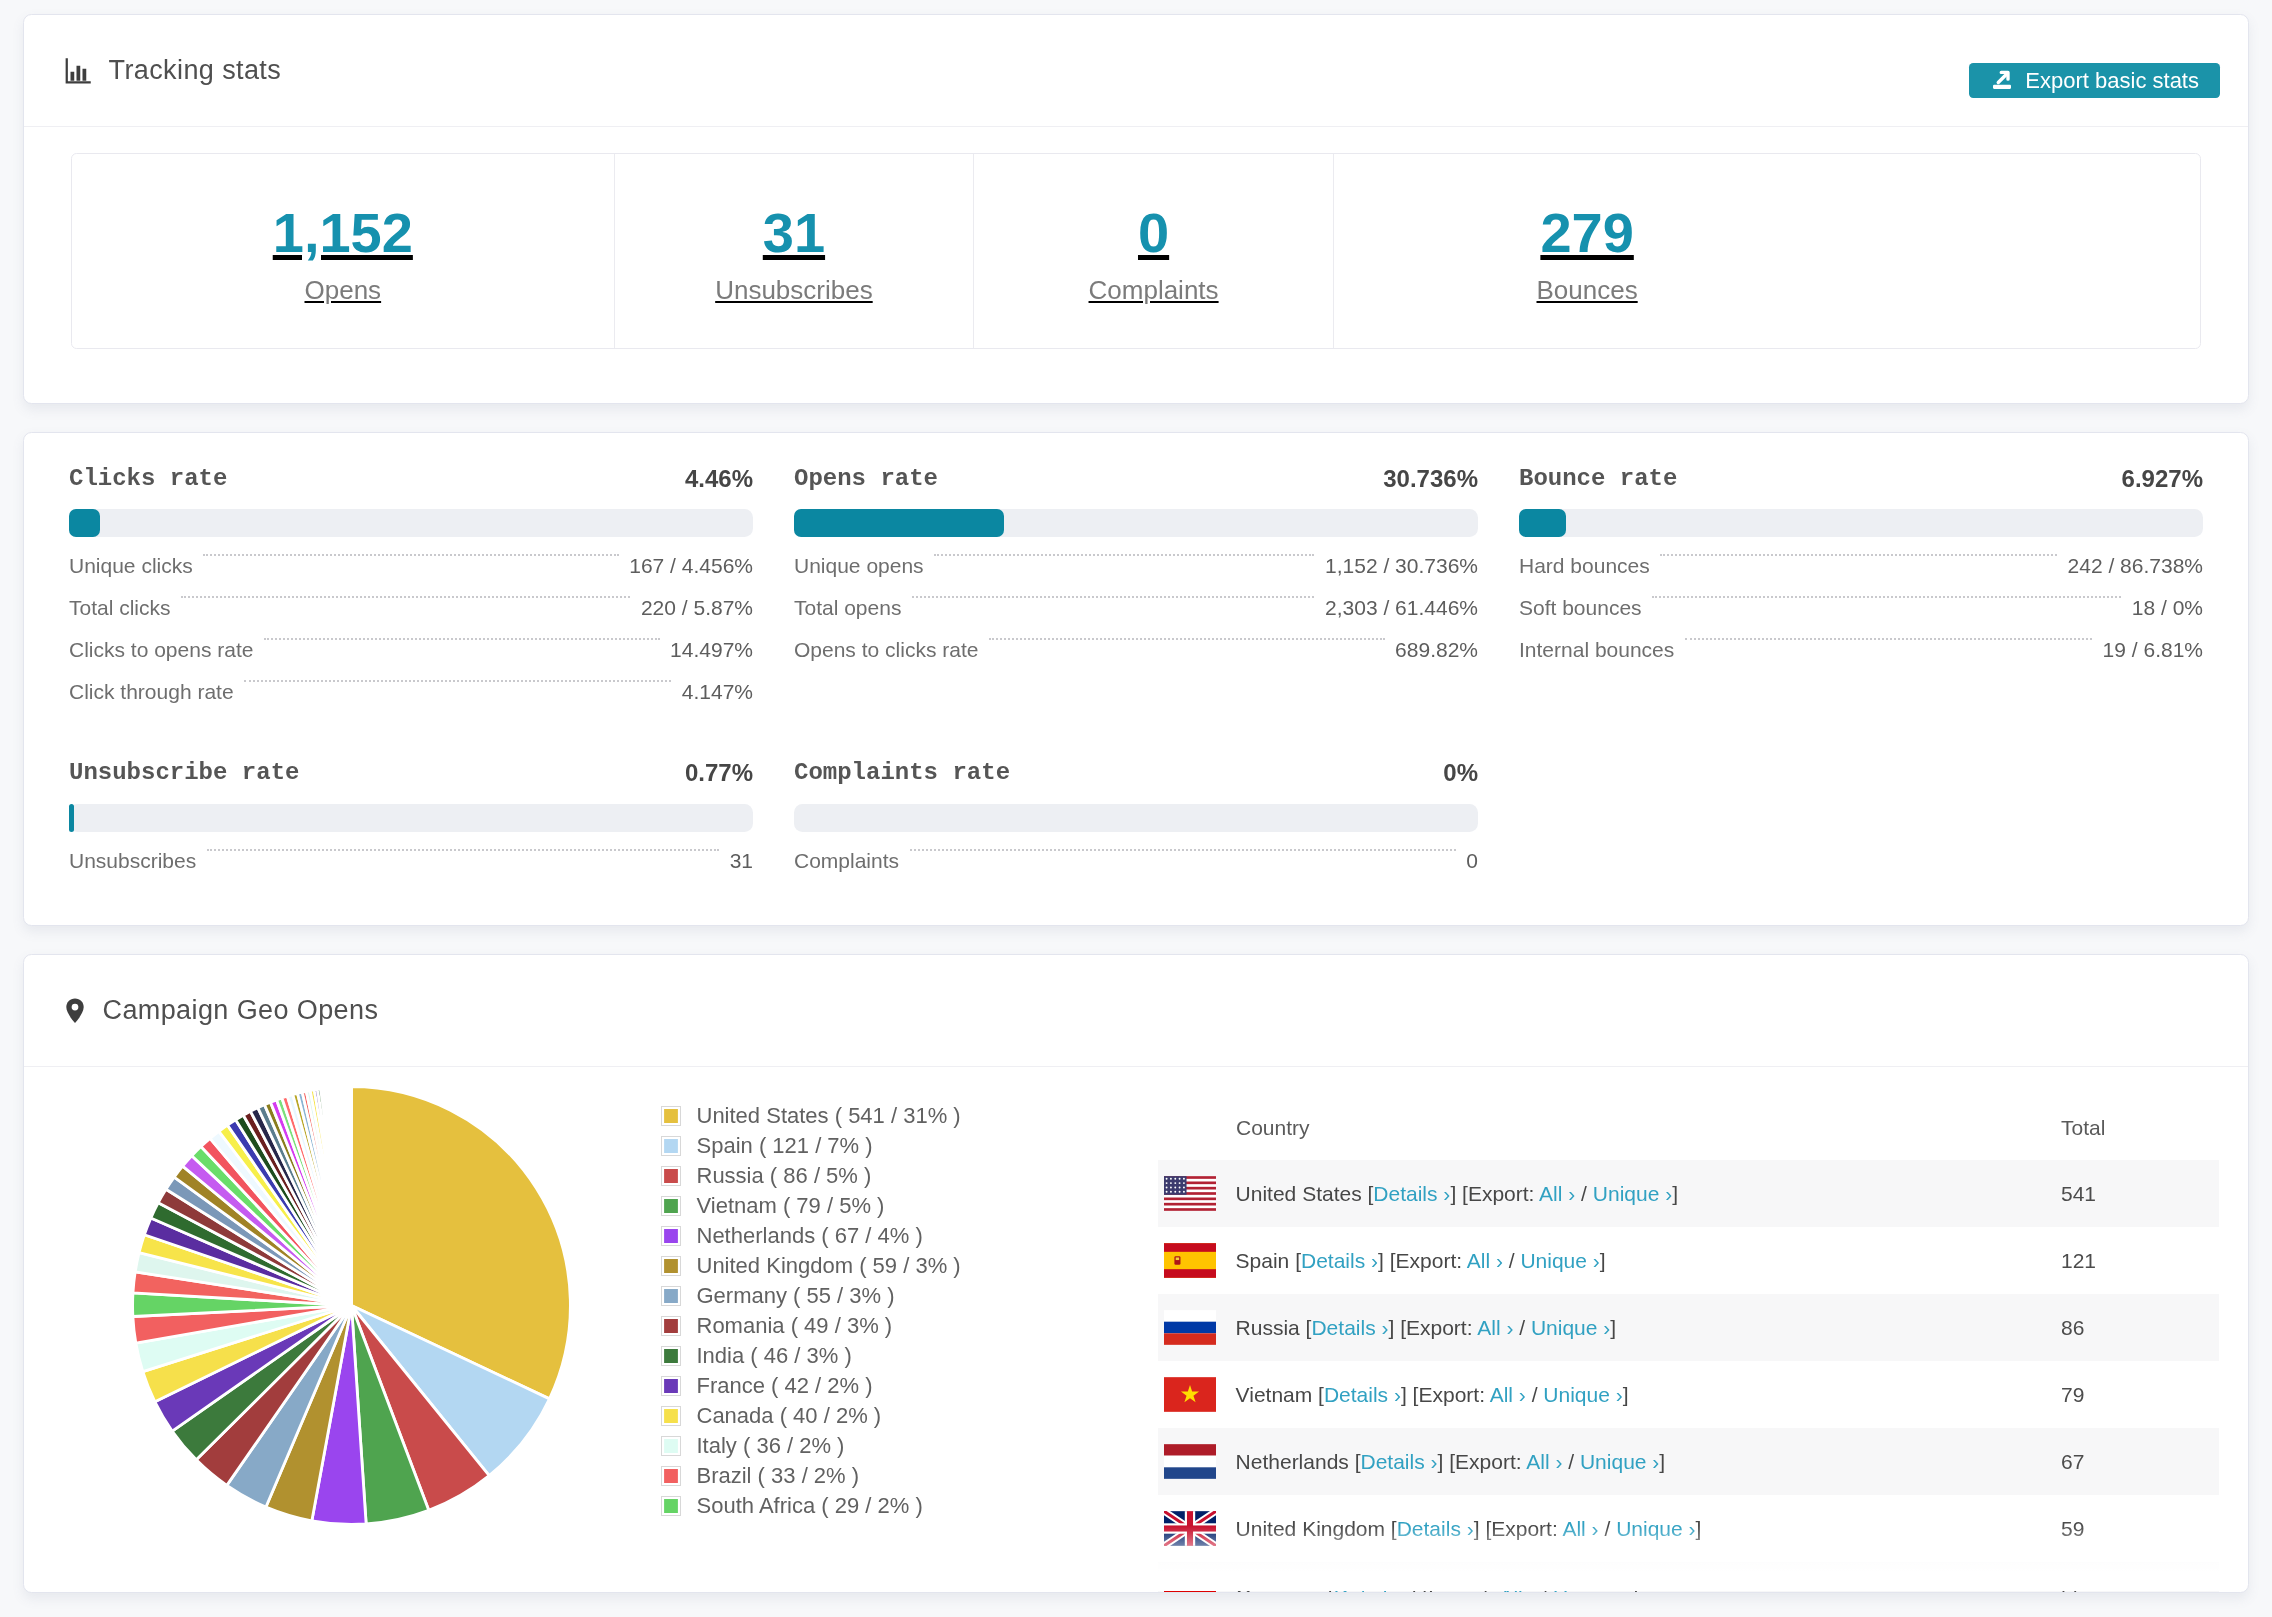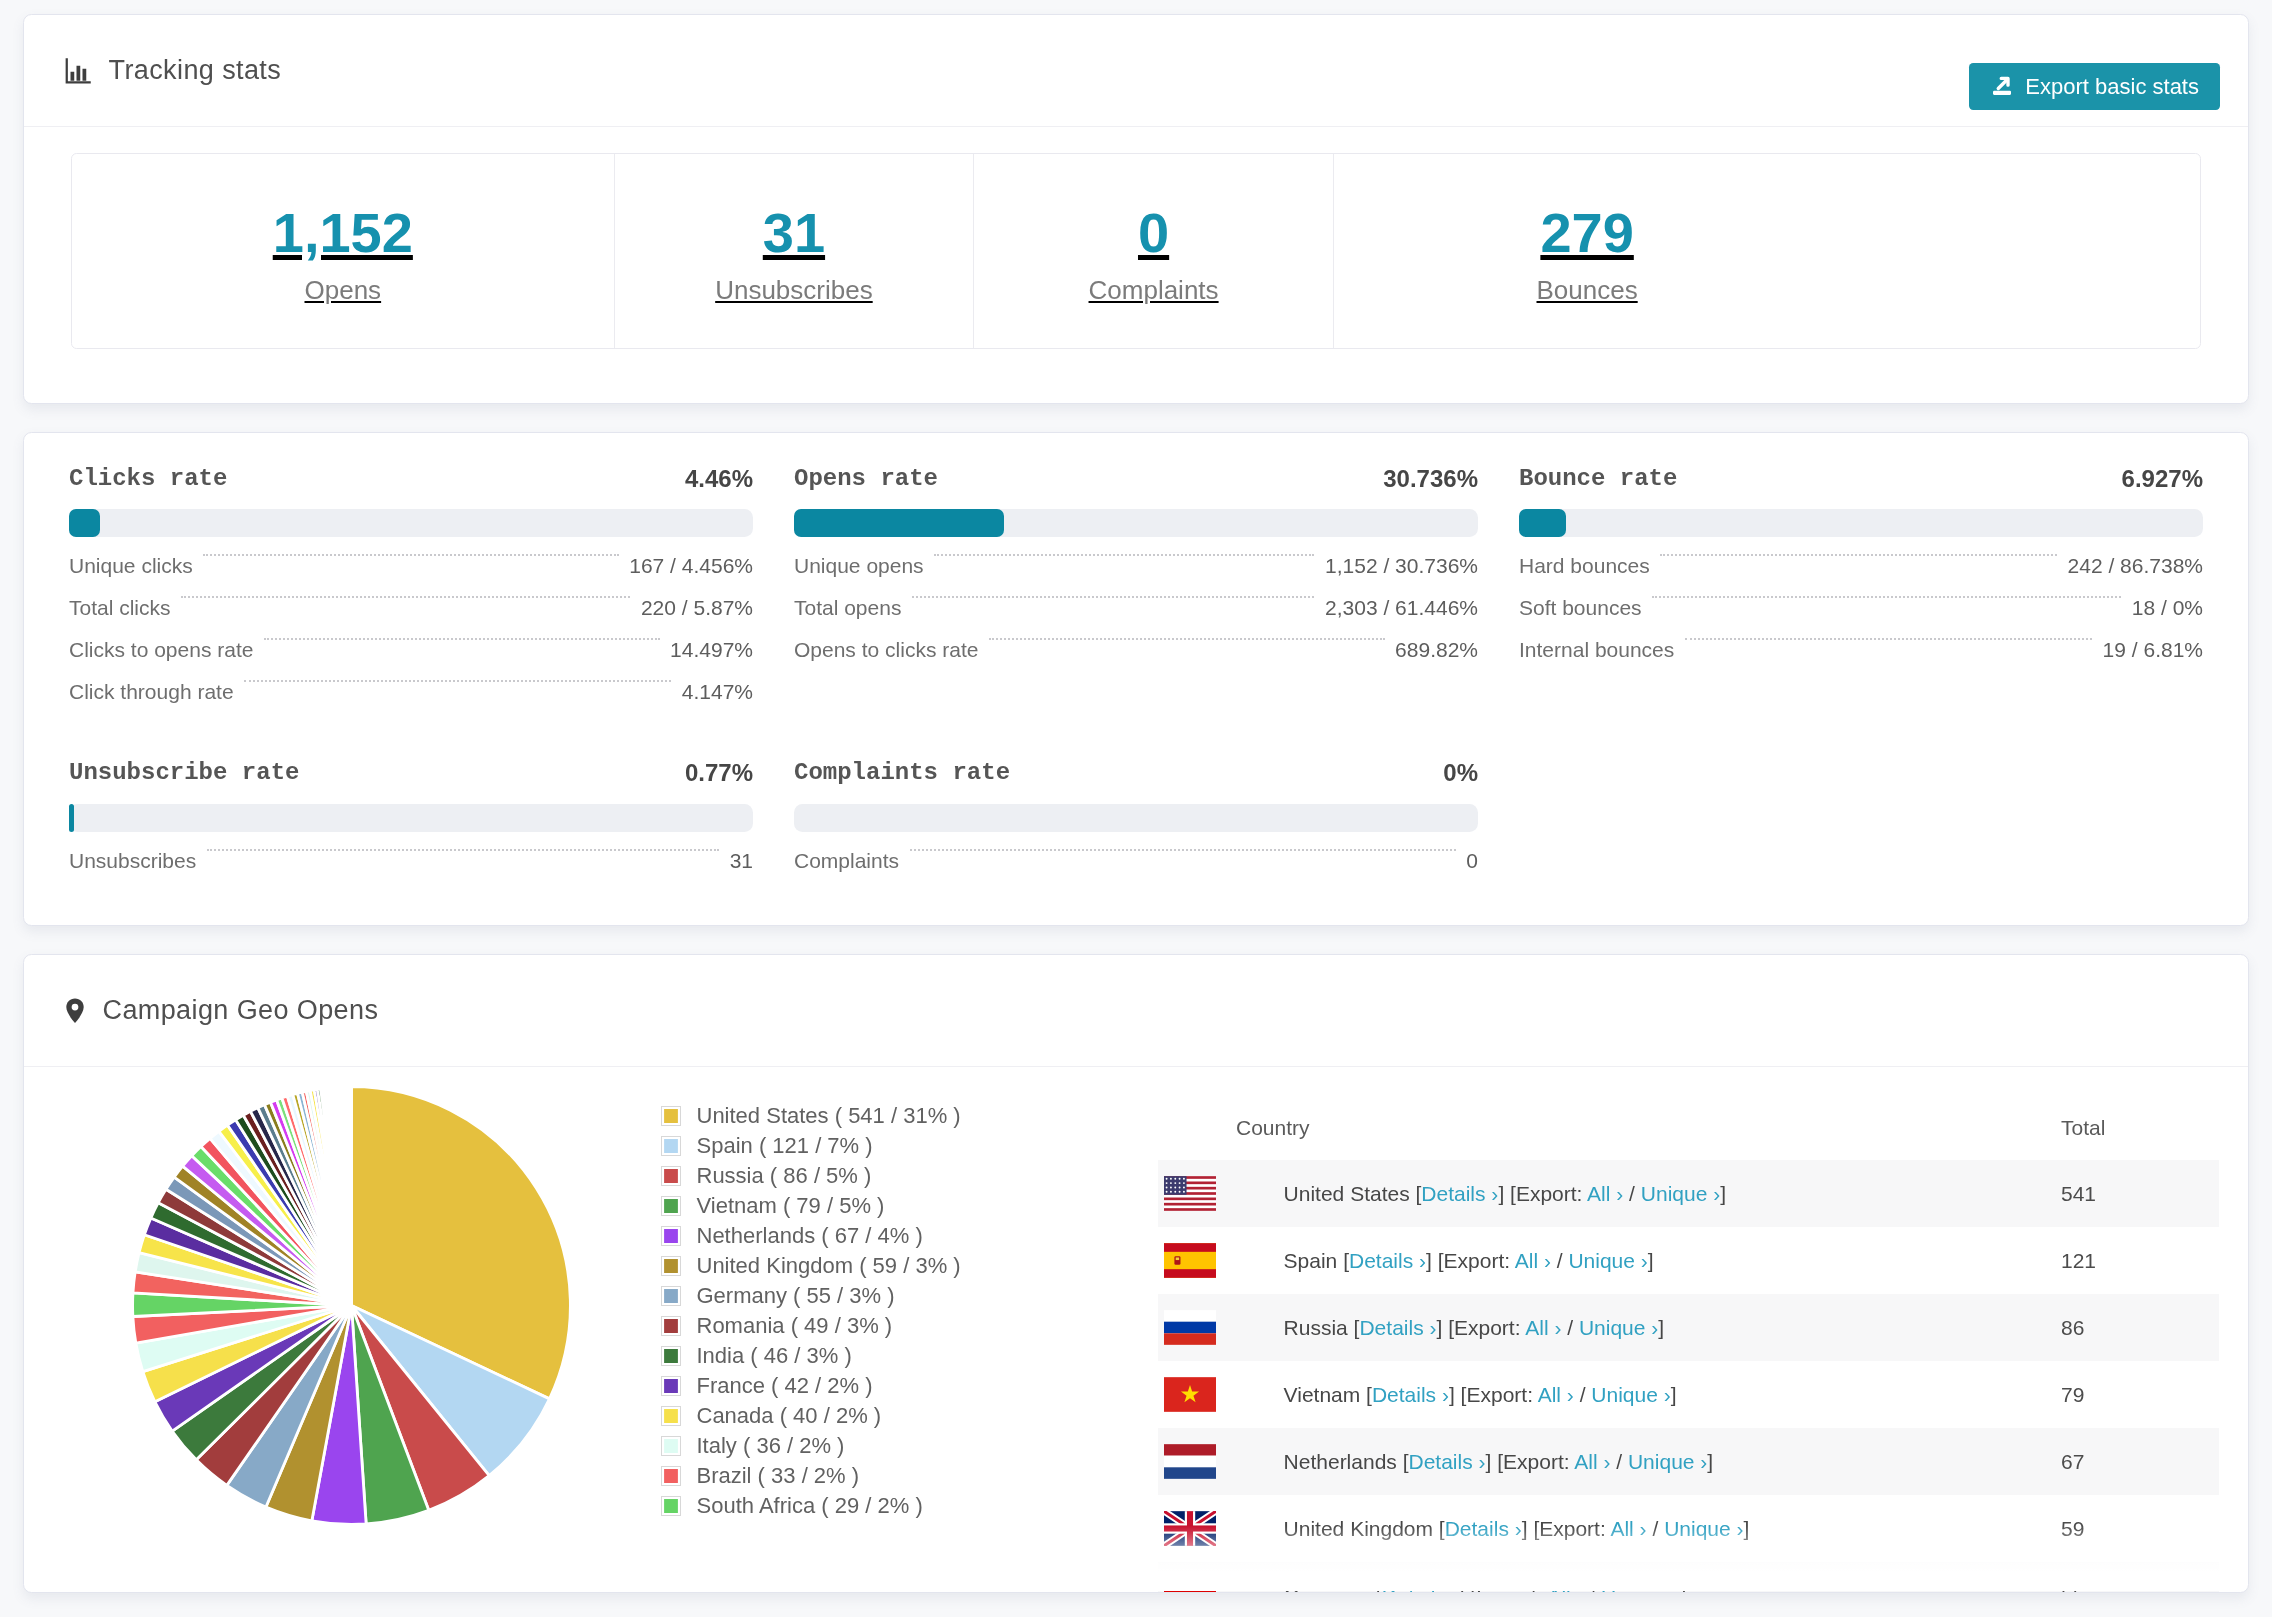--- a/index.html
+++ b/index.html
@@ -16,21 +16,21 @@
   #panel-tracking{left:23px;top:14px;width:2226px;height:390px;}
   #panel-rates{left:23px;top:432px;width:2226px;height:494px;}
   #panel-geo{left:23px;top:954px;width:2226px;height:639px;}
 
   .panel-head{position:relative;height:112px;border-bottom:1.4px solid #efeff3;
               display:flex;align-items:center;padding:0 39px;gap:15.5px;}
   .panel-head h2{margin:0;font-size:27px;font-weight:400;color:#4f4f4f;letter-spacing:0.4px;}
   .head-icon{display:inline-flex;align-items:center;}
 
   
-  .export-btn{position:absolute;right:28px;top:48px;height:47px;display:flex;align-items:center;
+  .export-btn{position:absolute;right:28px;top:48px;height:35px;display:flex;align-items:center;
               gap:11.3px;padding:0 21px;background:var(--button);color:#fff;border:none;border-radius:4.2px;
               font-size:22px;font-family:inherit;cursor:pointer;}
 
   
   .stats-box{position:absolute;left:47px;right:47px;top:138px;height:196px;
              border:1.4px solid #e9e9ef;border-radius:5.6px;display:flex;}
   .stat-cell{display:flex;flex-direction:column;align-items:center;justify-content:center;
              border-right:1.4px solid #ebebf0;padding-top:5.6px;text-decoration:underline;}
   .stat-cell:last-child{border-right:none;}
   .stat-num{font-size:56px;font-weight:700;color:var(--accent);line-height:1;}
@@ -60,21 +60,21 @@
   .legend-label{font-size:22px;color:#616161;white-space:nowrap;}
 
   .geo-table{position:absolute;left:1134px;top:28px;width:1061px;}
   .gt-header{position:relative;height:64px;display:flex;align-items:center;}
   .gt-header .h-country{font-size:21px;color:#5a5a5a;margin-left:78px;}
   .gt-header .h-total{position:absolute;left:903px;font-size:21px;color:#5a5a5a;}
   .gt-row{position:relative;height:67px;display:flex;align-items:center;padding-left:5.6px;}
   .gt-row.odd{background:var(--stripe);}
   .flag{width:52px;height:35px;flex:0 0 52px;margin-right:20px;display:inline-flex;}
   .flag svg{width:52px;height:35px;display:block;}
-  .rowtext{font-size:21px;color:#474747;white-space:nowrap;margin-left:48px;}
+  .rowtext{font-size:21px;color:#474747;white-space:nowrap;}
   .rowtext a{color:var(--link);text-decoration:none;cursor:pointer;}
   .gt-total{position:absolute;left:903px;font-size:21px;color:#4c4c4c;}
   .geo-fade{position:absolute;left:1.4px;right:1.4px;bottom:1.4px;height:65px;z-index:5;
             background:linear-gradient(to bottom, rgba(255,255,255,0) 0%, #fff 70%);
             border-radius:0 0 7px 7px;pointer-events:none;}
 </style>
 </head>
 <body>
 
 <div class="page">

